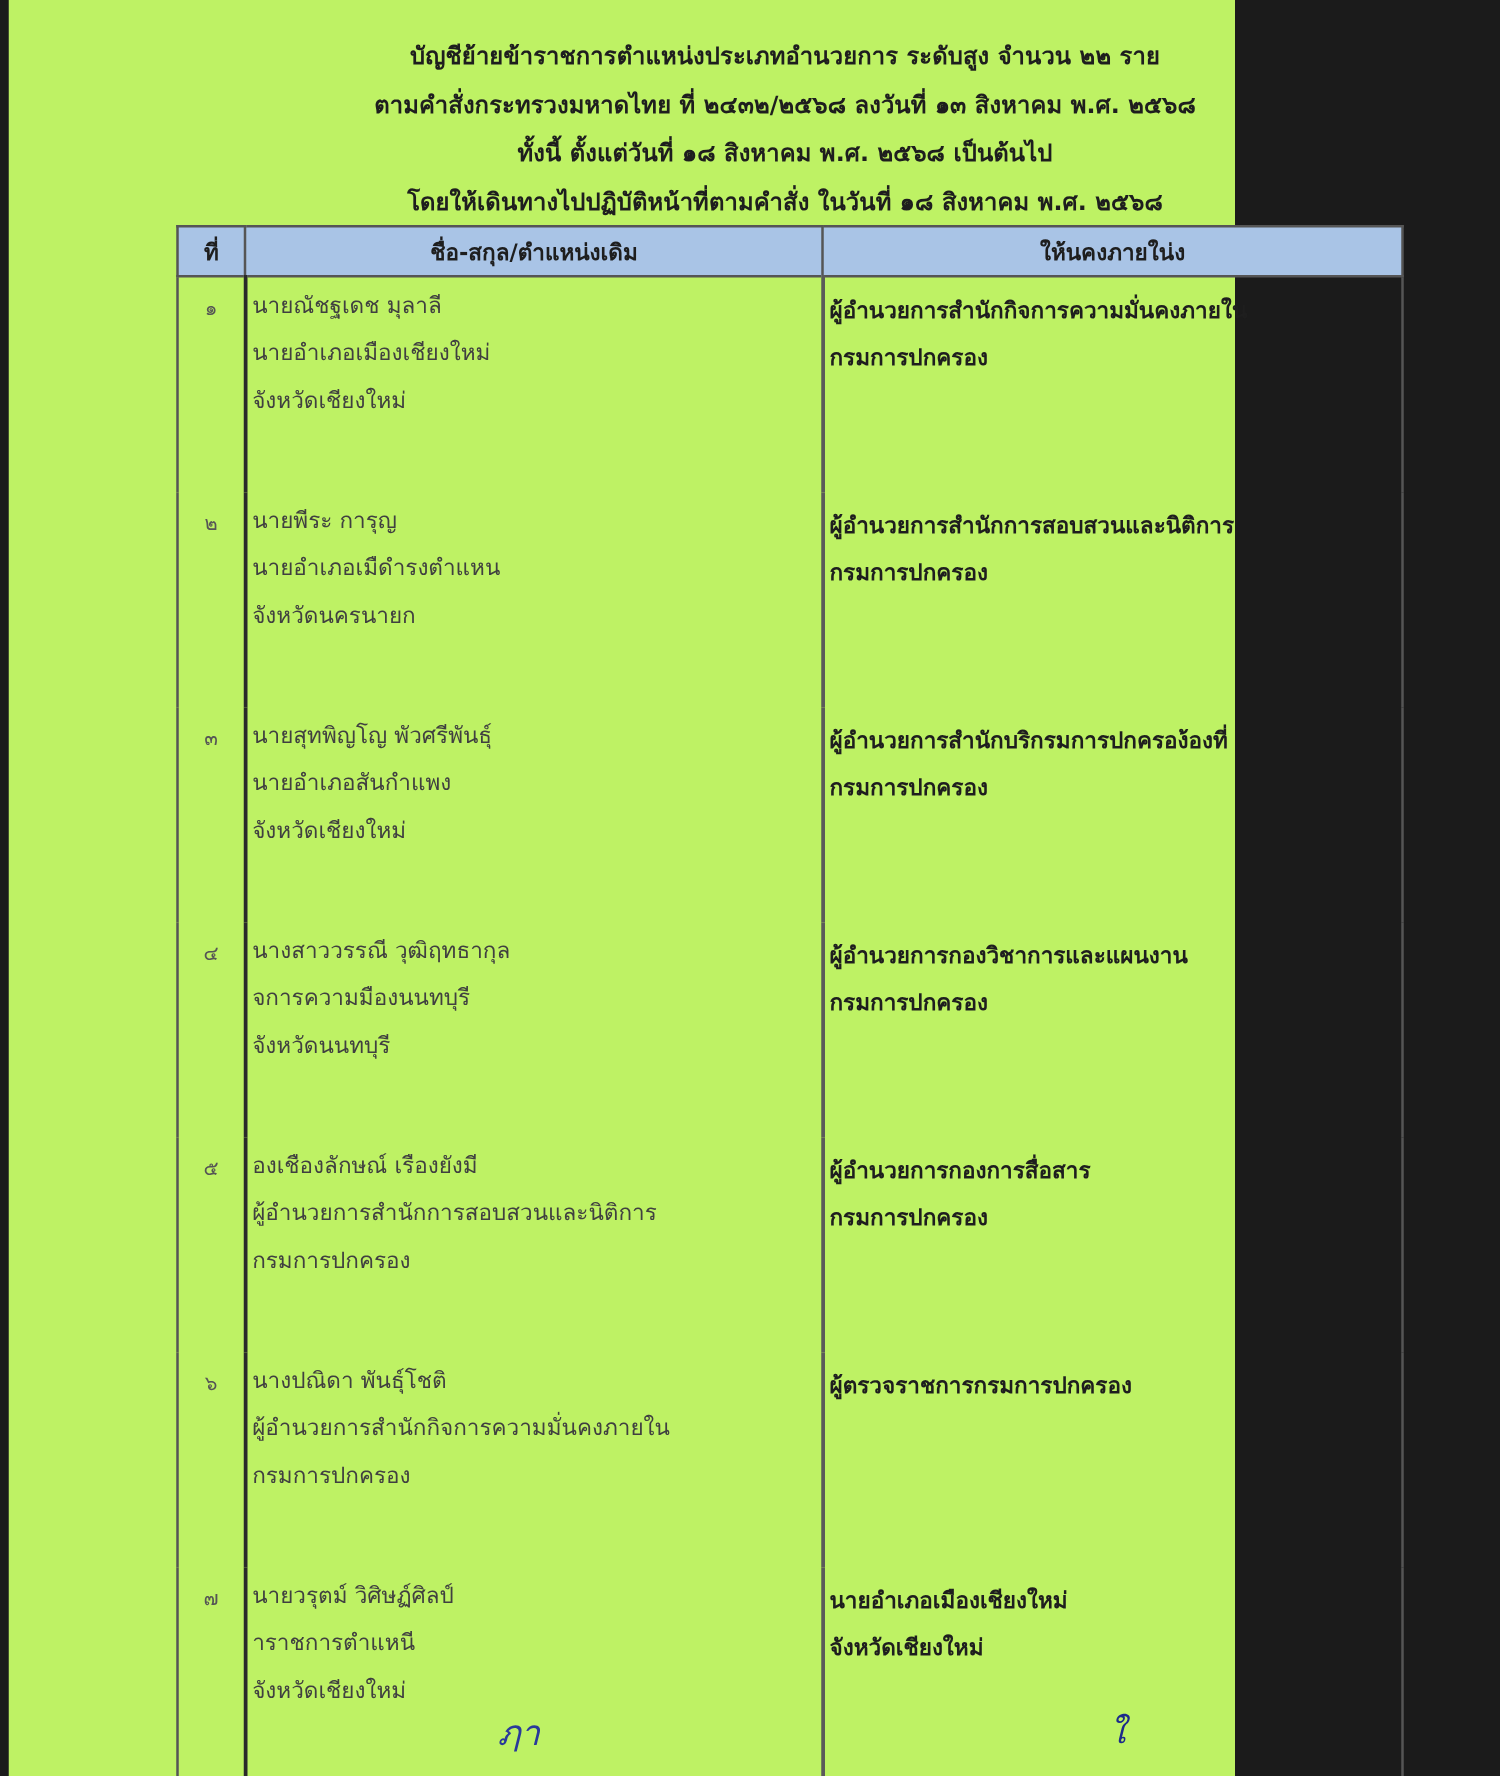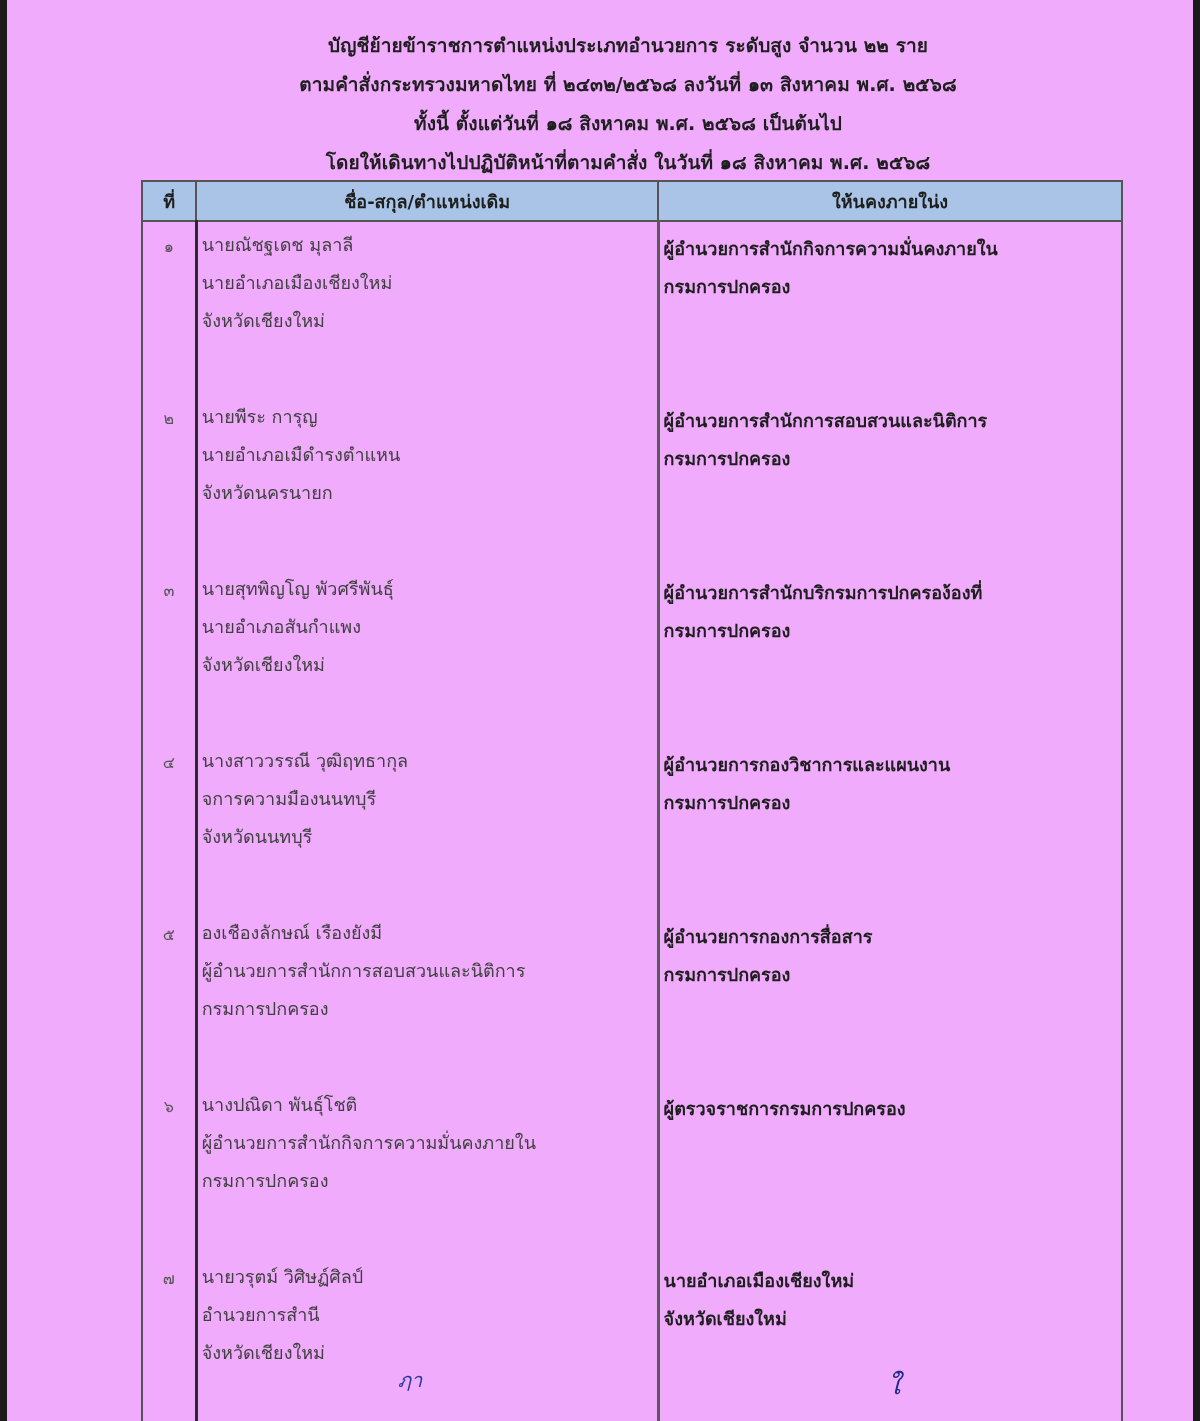--- a/index.html
+++ b/index.html
@@ -12,23 +12,23 @@
       height: 1421px;
       position: relative;
       overflow: hidden;
       font-family: "DejaVu Sans", "Liberation Sans", sans-serif;
       color: #2b2b2b;
     }
     .page {
       position: absolute;
       left: 7px;
       top: 0;
-      width: 1186px;
+      width: 981px;
       height: 1421px;
-      background: #f0abfc;
+      background: #bef264;
     }
     .title-block {
       position: absolute;
       left: 0;
       top: 26px;
       width: 1256px;
       text-align: center;
     }
     .title-line {
       font-weight: bold;
@@ -96,21 +96,21 @@
       font-weight: bold;
     }
     tr.last td {
       height: 162px;
       position: relative;
     }
     .sign {
       position: absolute;
       font-family: "DejaVu Serif", serif;
       color: #2a3a9a;
-      font-size: 20px;
+      font-size: 28px;
       font-style: italic;
     }
     .sign-left { left: 200px; top: 110px; }
     .sign-right { left: 228px; top: 110px; font-size: 26px; color: #1c2a8a; }
   </style>
 </head>
 <body>
 
 <div class="page">
 
@@ -203,21 +203,21 @@
           <div class="line">กรมการปกครอง</div>
         </td>
         <td class="new">
           <div class="line">ผู้ตรวจราชการกรมการปกครอง</div>
         </td>
       </tr>
       <tr class="last">
         <td class="no">๗</td>
         <td class="old">
           <div class="line">นายวรุตม์ วิศิษฏ์ศิลป์</div>
-          <div class="line">อำนวยการสำนี</div>
+          <div class="line">าราชการตำแหนี</div>
           <div class="line">จังหวัดเชียงใหม่</div>
           <span class="sign sign-left">ฦา</span>
         </td>
         <td class="new">
           <div class="line">นายอำเภอเมืองเชียงใหม่</div>
           <div class="line">จังหวัดเชียงใหม่</div>
           <span class="sign sign-right">ใ</span>
         </td>
       </tr>
     </tbody>

